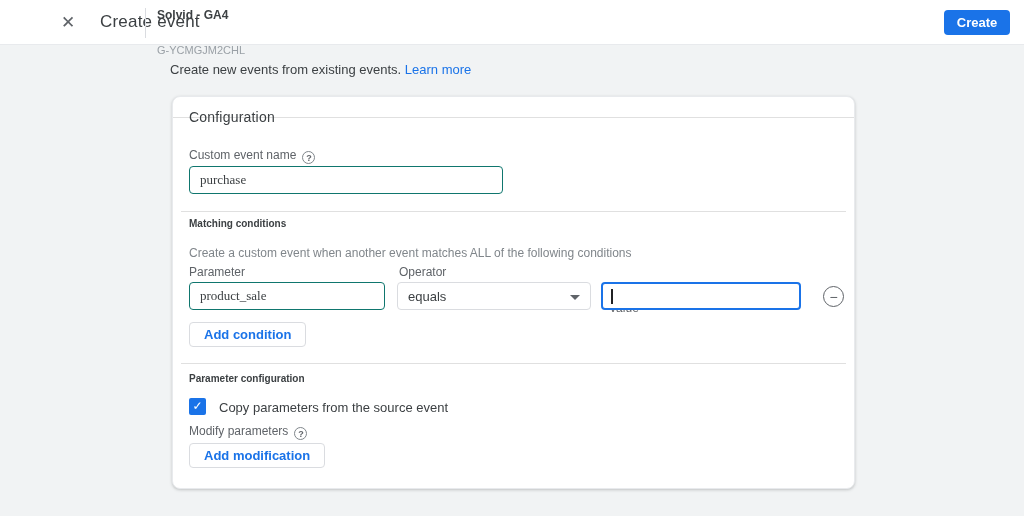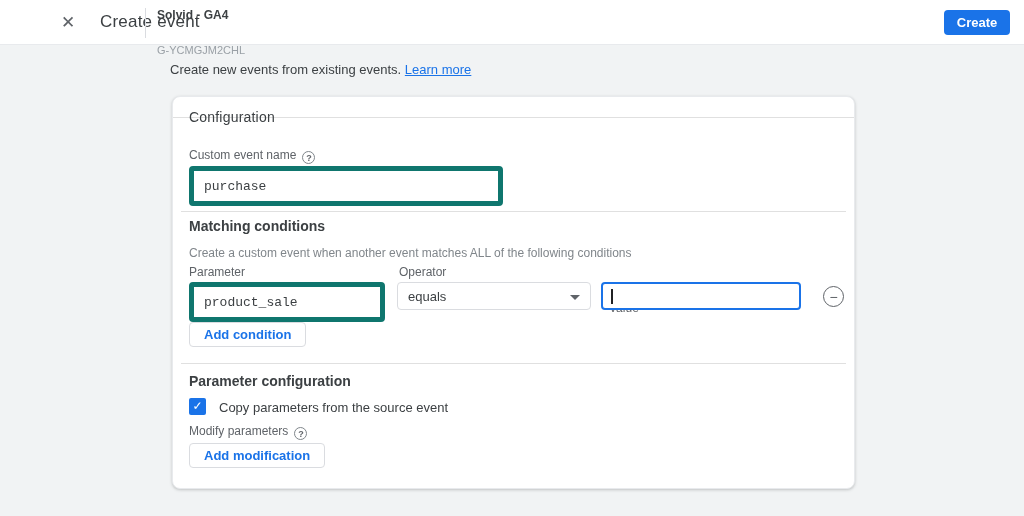--- a/index.html
+++ b/index.html
@@ -37,21 +37,21 @@
     position: absolute; right: 14px; top: 10px; height: 25px; min-width: 66px;
     background: #1a73e8; color: #ffffff; border: none; border-radius: 4px;
     font-size: 13px; font-weight: bold; padding: 0 6px; cursor: pointer;
     font-family: "Liberation Sans", sans-serif;
   }
 
   
   .intro {
     position: absolute; left: 170px; top: 62px; font-size: 13px; color: #3c4043;
   }
-  .intro a { color: #1a73e8; text-decoration: underline; cursor: pointer; }
+  .intro a { color: #1a73e8; cursor: pointer; }
 
   
   .card {
     position: absolute; left: 172px; top: 96px; width: 683px; height: 393px;
     background: #ffffff; border-radius: 8px;
     border: 1px solid #e8eaed;
     box-shadow: 0 1px 2px rgba(60,64,67,.15), 0 1px 3px 1px rgba(60,64,67,.08);
   }
   .card-header {
     position: absolute; top: 0; left: 0; right: 0; height: 21px;
@@ -64,25 +64,25 @@
   .divider {
     position: absolute; left: 8px; right: 8px; height: 1px; background: #e0e0e0;
   }
   .field-label { position: absolute; font-size: 12px; color: #5f6368; }
   .help-icon {
     display: inline-block; width: 13px; height: 13px; border: 1px solid #80868b;
     border-radius: 50%; font-size: 9px; line-height: 12px; text-align: center;
     color: #5f6368; vertical-align: -2px; margin-left: 6px; font-weight: bold;
   }
   .text-input {
-    position: absolute; height: 40px; border: 5px solid #0f766e; border-radius: 4px;
+    position: absolute; height: 28px; border: 1px solid #0f766e; border-radius: 4px;
     font-size: 13px; color: #3c4043; padding: 0 10px; background: #fff;
-    font-family: Liberation Mono, monospace; outline: none;
+    font-family: Liberation Serif, serif; outline: none;
   }
-  .section-title { position: absolute; left: 16px; font-size: 14px; font-weight: bold; color: #3c4043; }
+  .section-title { position: absolute; left: 16px; font-size: 10px; font-weight: bold; color: #3c4043; }
   .section-desc { position: absolute; left: 16px; font-size: 12px; color: #80868b; }
 
   .select-box {
     position: absolute; height: 28px; border: 1px solid #dadce0; border-radius: 4px;
     background: #fff; cursor: pointer;
   }
   .select-value { position: absolute; left: 10px; top: 6px; font-size: 13px; color: #3c4043; }
   .select-arrow {
     position: absolute; right: 10px; top: 12px; width: 0; height: 0;
     border-left: 5px solid transparent; border-right: 5px solid transparent;

